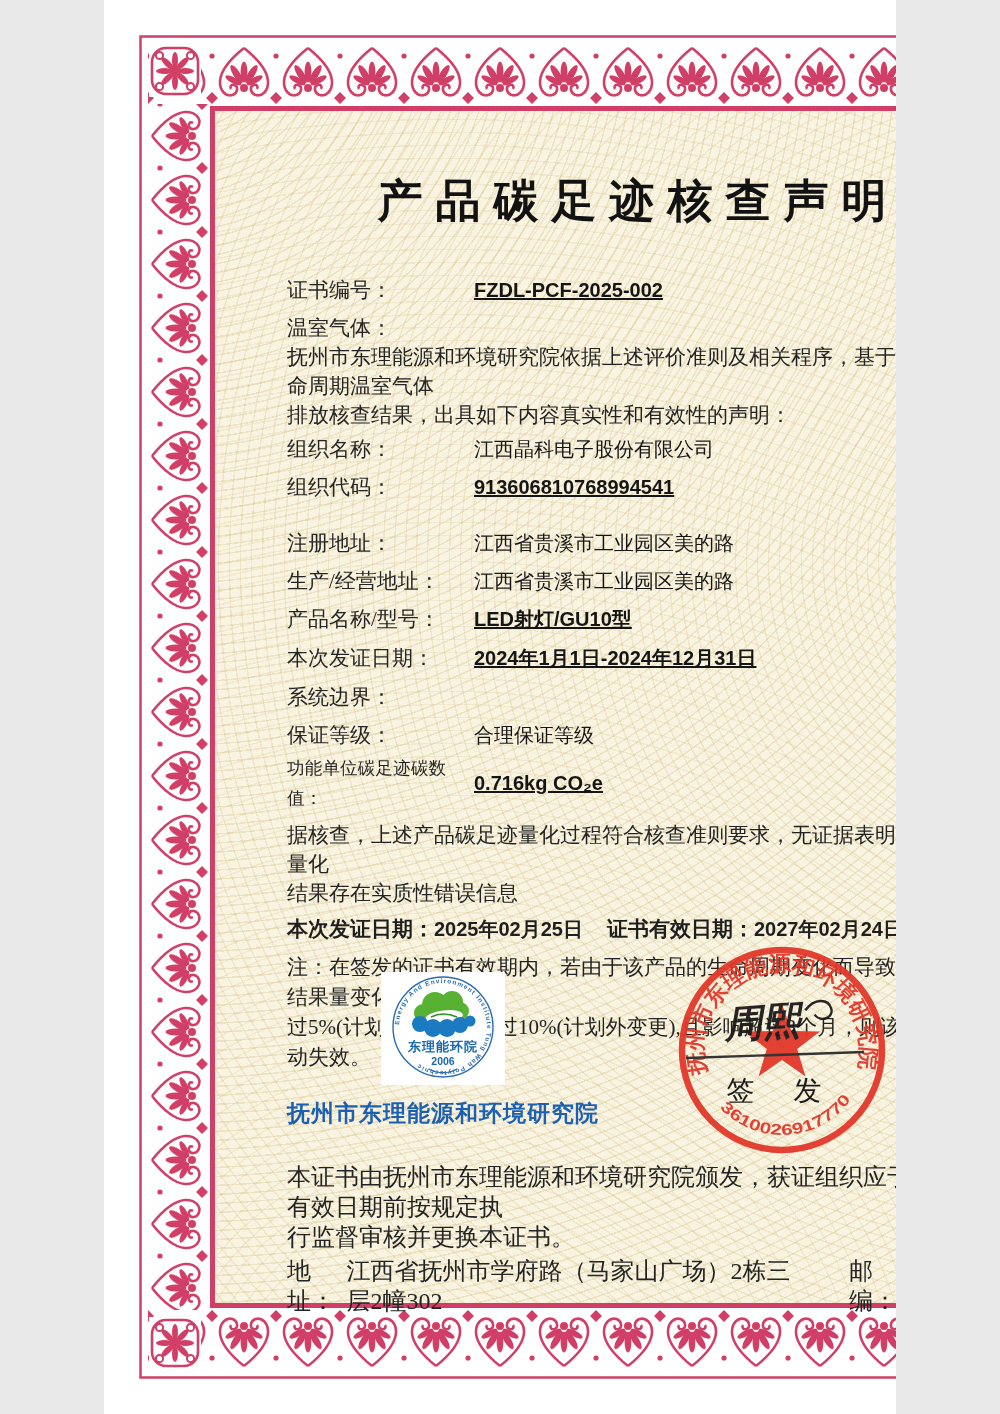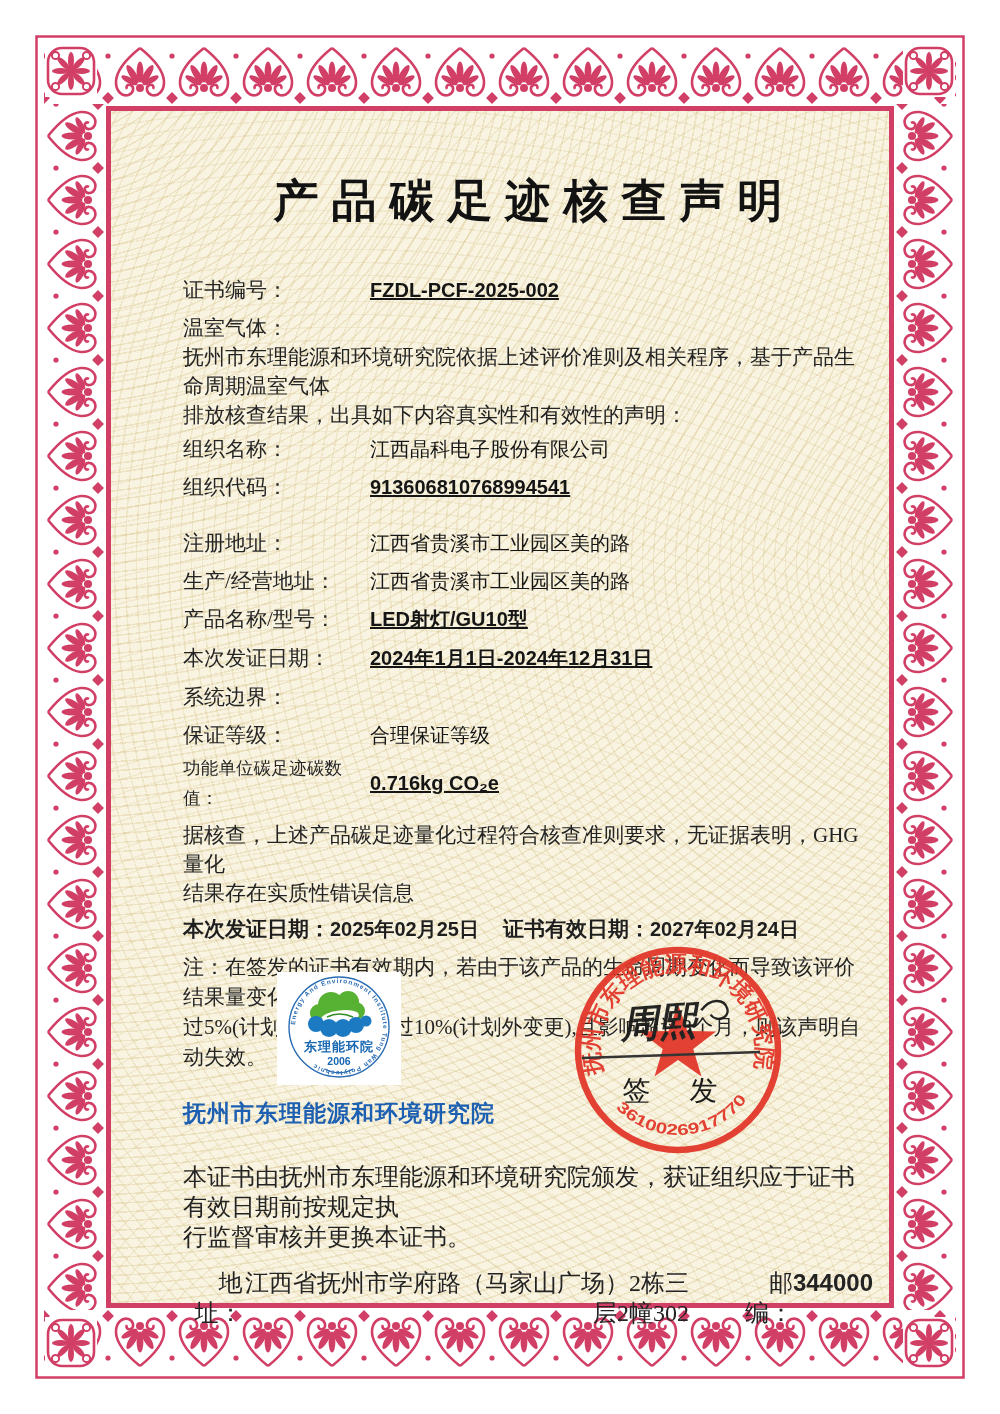--- a/index.html
+++ b/index.html
@@ -1,17 +1,17 @@
 <!DOCTYPE html>
 <html><head>
 <meta charset="utf-8">
 <style>
   html,body{margin:0;padding:0;background:#e9e9e9;}
   .page{
-    position:relative;width:1000px;height:1414px;margin:0 auto;background:#ffffff;
+    position:relative;width:792px;height:1414px;margin:0 auto;background:#ffffff;
     font-family:"Liberation Serif","DejaVu Serif",serif;color:#1e1e1e;overflow:hidden;
   }
   .border-svg{position:absolute;left:0;top:0;width:1000px;height:1414px;}
   .inner{
     position:absolute;left:111px;top:111px;width:778px;height:1192px;
     background:
       repeating-radial-gradient(circle at -6% -8%, rgba(203,178,108,0.26) 0 1.5px, rgba(0,0,0,0) 1.5px 9px),
       repeating-radial-gradient(circle at 108% 38%, rgba(203,178,108,0.20) 0 1.5px, rgba(0,0,0,0) 1.5px 11px),
       repeating-radial-gradient(circle at 30% 112%, rgba(203,178,108,0.17) 0 1.5px, rgba(0,0,0,0) 1.5px 13px),
       #f9f4e1;
@@ -34,21 +34,21 @@
   .dates .d-left{flex:0 0 320px;display:flex;}
   .dates .d-right{display:flex;}
   .dates .d-val{font-family:"Liberation Sans","DejaVu Sans",sans-serif;font-weight:700;font-size:20px;}
   .issuer-name{
     position:absolute;left:72px;top:987px;font-family:"Liberation Sans","DejaVu Sans",sans-serif;
     font-weight:700;font-size:23px;letter-spacing:1px;color:#1d5fb0;
   }
   .logo-svg{position:absolute;left:166px;top:861px;}
   .stamp-svg{position:absolute;left:447px;top:819px;opacity:0.95;}
   .footer{position:absolute;left:72px;top:1051px;width:690px;font-size:24px;line-height:30px;color:#232323;}
-  .footer .addr-row{display:flex;margin-top:16px;text-align:right;}
+  .footer .addr-row{display:flex;margin-top:4px;}
   .footer .postcode{margin-left:56px;display:flex;}
   .addr-sans{font-family:"Liberation Sans","DejaVu Sans",sans-serif;font-weight:600;}
 </style>
 </head>
 <body>
 
 <div class="page">
 
   <svg class="border-svg" viewBox="0 0 1000 1414" xmlns="http://www.w3.org/2000/svg">
     <defs>

